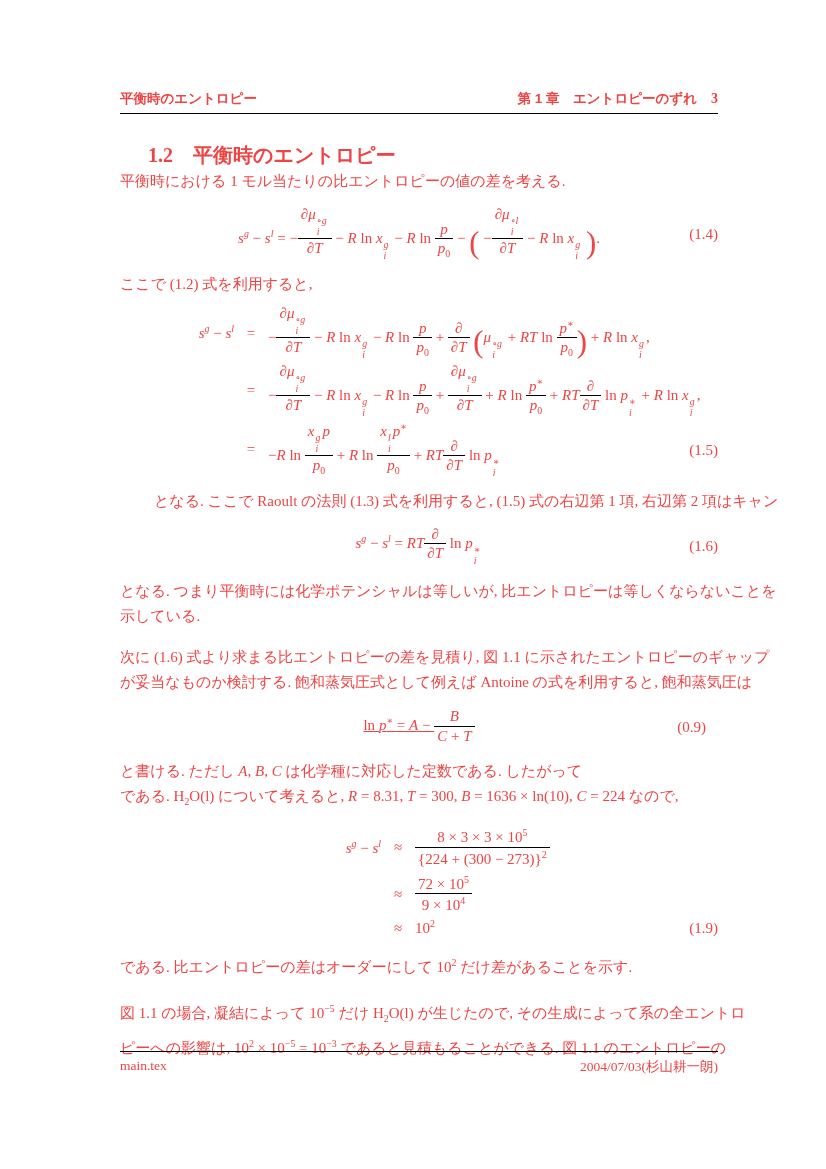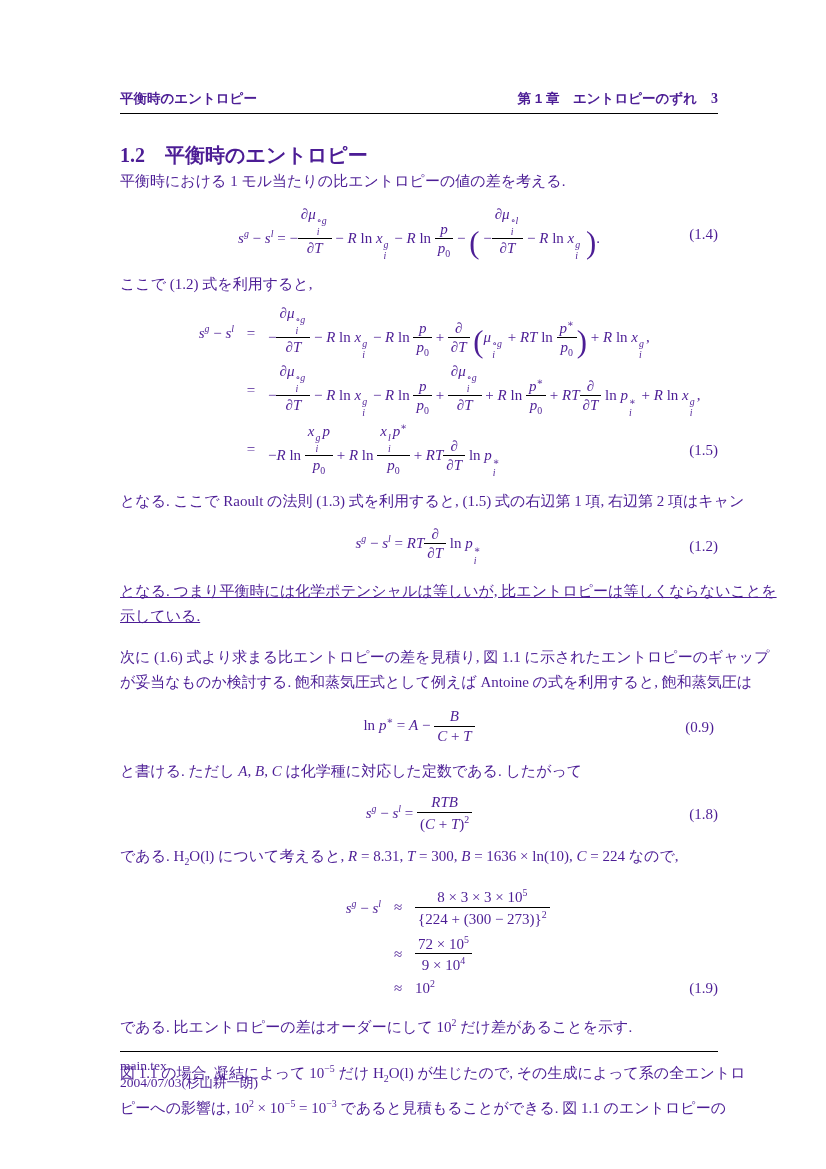--- a/index.html
+++ b/index.html
@@ -1,27 +1,27 @@
 <!DOCTYPE html>
 <html><head>
 <meta charset="utf-8">
 <style>
   html,body{margin:0;padding:0;background:#ffffff;}
   .page{position:relative;width:826px;height:1169px;background:#fff;overflow:hidden;
-        font-family:"Liberation Serif","DejaVu Serif",serif;color:#4c1d95;}
+        font-family:"Liberation Serif","DejaVu Serif",serif;color:#ef4444;}
   .content{position:absolute;left:120px;width:598px;top:0;}
   
   .hdr{display:flex;justify-content:space-between;align-items:baseline;
        padding-top:90px;padding-bottom:5px;border-bottom:1px solid #000;
        font-family:"Liberation Sans","DejaVu Sans",sans-serif;font-weight:bold;font-size:13.5px;}
   .hdr-right{display:flex;align-items:baseline;}
   .hdr-page{font-family:"Liberation Serif","DejaVu Serif",serif;font-size:14px;margin-left:14px;}
   
   .sect{margin-top:28px;font-size:20px;font-weight:bold;display:flex;align-items:baseline;gap:20px;}
-  .sect .num{font-family:"Liberation Serif","DejaVu Serif",serif;}
+  .sect .num{font-family:"Liberation Serif","DejaVu Serif",serif;margin-left:28px;}
   .sect .ttl{font-family:"Liberation Sans","DejaVu Sans",sans-serif;}
   
   .para{font-size:15px;line-height:25px;}
   .tline{white-space:nowrap;}
   
   .disp{position:relative;text-align:center;font-size:15px;line-height:1.25;margin:14px 0;min-height:40px;
         display:flex;align-items:center;justify-content:center;}
   .disp .ebody{display:inline-block;}
   .eqno{position:absolute;right:0;top:50%;transform:translateY(-50%);font-style:normal;}
   .eqarr{margin:10px 0;}
@@ -35,21 +35,21 @@
   sup,sub{font-size:0.66em;}
   .fr{display:inline-block;vertical-align:-0.7em;text-align:center;line-height:1.15;}
   .fr .n{display:block;padding:0 3px;}
   .fr .d{display:block;border-top:1px solid #000;padding:1px 3px 0 3px;}
   .ss{display:inline-flex;flex-direction:column;align-items:flex-start;font-size:0.66em;
       line-height:1.1;vertical-align:-0.55em;margin-left:1px;margin-right:2px;}
   .ss span{display:block;}
   .bp{font-size:2.05em;line-height:0;vertical-align:-0.32em;font-weight:300;}
   
   .ftr{position:absolute;left:120px;right:108px;top:1051px;border-top:1px solid #000;
-       padding-top:6px;display:flex;justify-content:space-between;font-size:13.5px;flex-direction:column;}
+       padding-top:6px;display:flex;justify-content:space-between;font-size:13.5px;}
 </style>
 </head>
 <body>
 
 <div class="page">
   <div class="content">
 
     <div class="hdr">
       <span>平衡時のエントロピー</span>
       <span class="hdr-right">
@@ -136,55 +136,51 @@
                   <span><i>l</i></span>
                   <span><i>i</i></span>
                 </span><i>p</i><sup>∗</sup></span><span class="d"><i>p</i><sub>0</sub></span></span> + <i>RT</i><span class="fr"><span class="n">∂</span><span class="d">∂<i>T</i></span></span> ln <i>p</i><span class="ss">
               <span>∗</span>
               <span><i>i</i></span>
             </span></span>
         <span class="eqno">(1.5)</span>
       </div>
     </div>
 
-    <div class="para" style="margin-top:10px;">
+    <div class="para" style="margin-top:10px;margin-left:34px;">
         <div class="tline">となる. ここで Raoult の法則 (1.3) 式を利用すると, (1.5) 式の右辺第 1 項, 右辺第 2 項はキャン</div>
       </div>
 
     <div class="disp" style="margin:12px 0;">
       <span class="ebody"><i>s</i><sup><i>g</i></sup> − <i>s</i><sup><i>l</i></sup> = <i>RT</i><span class="fr"><span class="n">∂</span><span class="d">∂<i>T</i></span></span> ln <i>p</i><span class="ss">
             <span>∗</span>
             <span><i>i</i></span>
           </span></span>
-      <span class="eqno">(1.2)</span>
-    </div>
-
-    <div class="para" style="margin-top:4px;text-decoration:underline;">
+      <span class="eqno">(1.6)</span>
+    </div>
+
+    <div class="para" style="margin-top:4px;">
         <div class="tline">となる. つまり平衡時には化学ポテンシャルは等しいが, 比エントロピーは等しくならないことを</div>
         <div class="tline">示している.</div>
       </div>
 
     <div class="para" style="margin-top:16px;">
         <div class="tline">次に (1.6) 式より求まる比エントロピーの差を見積り, 図 1.1 に示されたエントロピーのギャップ</div>
         <div class="tline">が妥当なものか検討する. 飽和蒸気圧式として例えば Antoine の式を利用すると, 飽和蒸気圧は</div>
       </div>
 
-    <div class="disp" style="margin:12px 4px;">
+    <div class="disp" style="margin:12px 12px;text-decoration:underline;">
       <span class="ebody">ln <i>p</i><sup>∗</sup> = <i>A</i> − <span class="fr"><span class="n"><i>B</i></span><span class="d"><i>C</i> + <i>T</i></span></span></span>
       <span class="eqno">(0.9)</span>
     </div>
 
     <div class="para">
         <div class="tline">と書ける. ただし <i>A</i>, <i>B</i>, <i>C</i> は化学種に対応した定数である. したがって</div>
       </div>
 
-    <div class="disp" style="margin:10px 0;">
-      <span class="ebody"><i>s</i><sup><i>g</i></sup> − <i>s</i><sup><i>l</i></sup> = <span class="fr"><span class="n"><i>RTB</i></span><span class="d">(<i>C</i> + <i>T</i>)<sup>2</sup></span></span></span>
-      <span class="eqno">(1.8)</span>
-    </div>
 
     <div class="para">
         <div class="tline">である. H<sub>2</sub>O(l) について考えると, <i>R</i> = 8.31, <i>T</i> = 300, <i>B</i> = 1636 × ln(10), <i>C</i> = 224 なので,</div>
       </div>
 
     <div class="eqarr" style="margin:10px 0 10px 185px;">
       <div class="earow" style="min-height:48px;">
         <span class="lhs"><i>s</i><sup><i>g</i></sup> − <i>s</i><sup><i>l</i></sup></span>
         <span class="rel">≈</span>
         <span class="rhs"><span class="fr"><span class="n">8 × 3 × 3 × 10<sup>5</sup></span><span class="d">{224 + (300 − 273)}<sup>2</sup></span></span></span>

